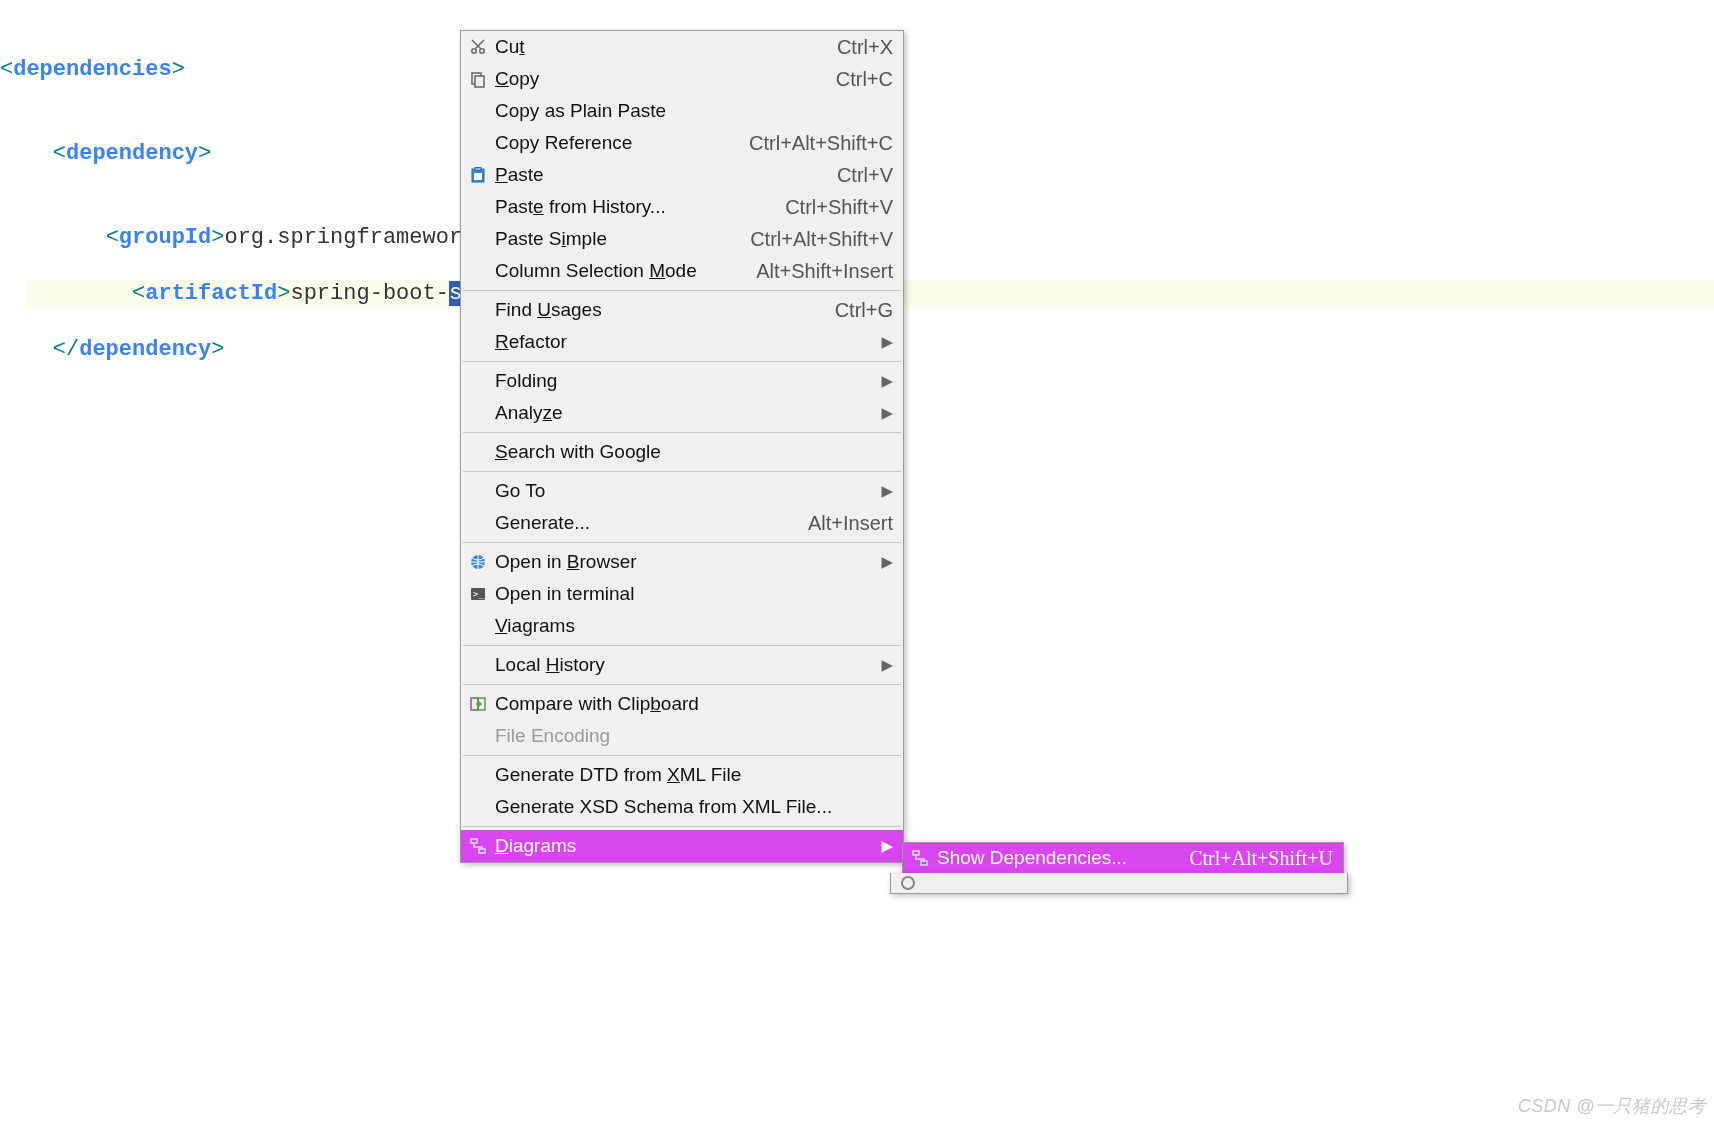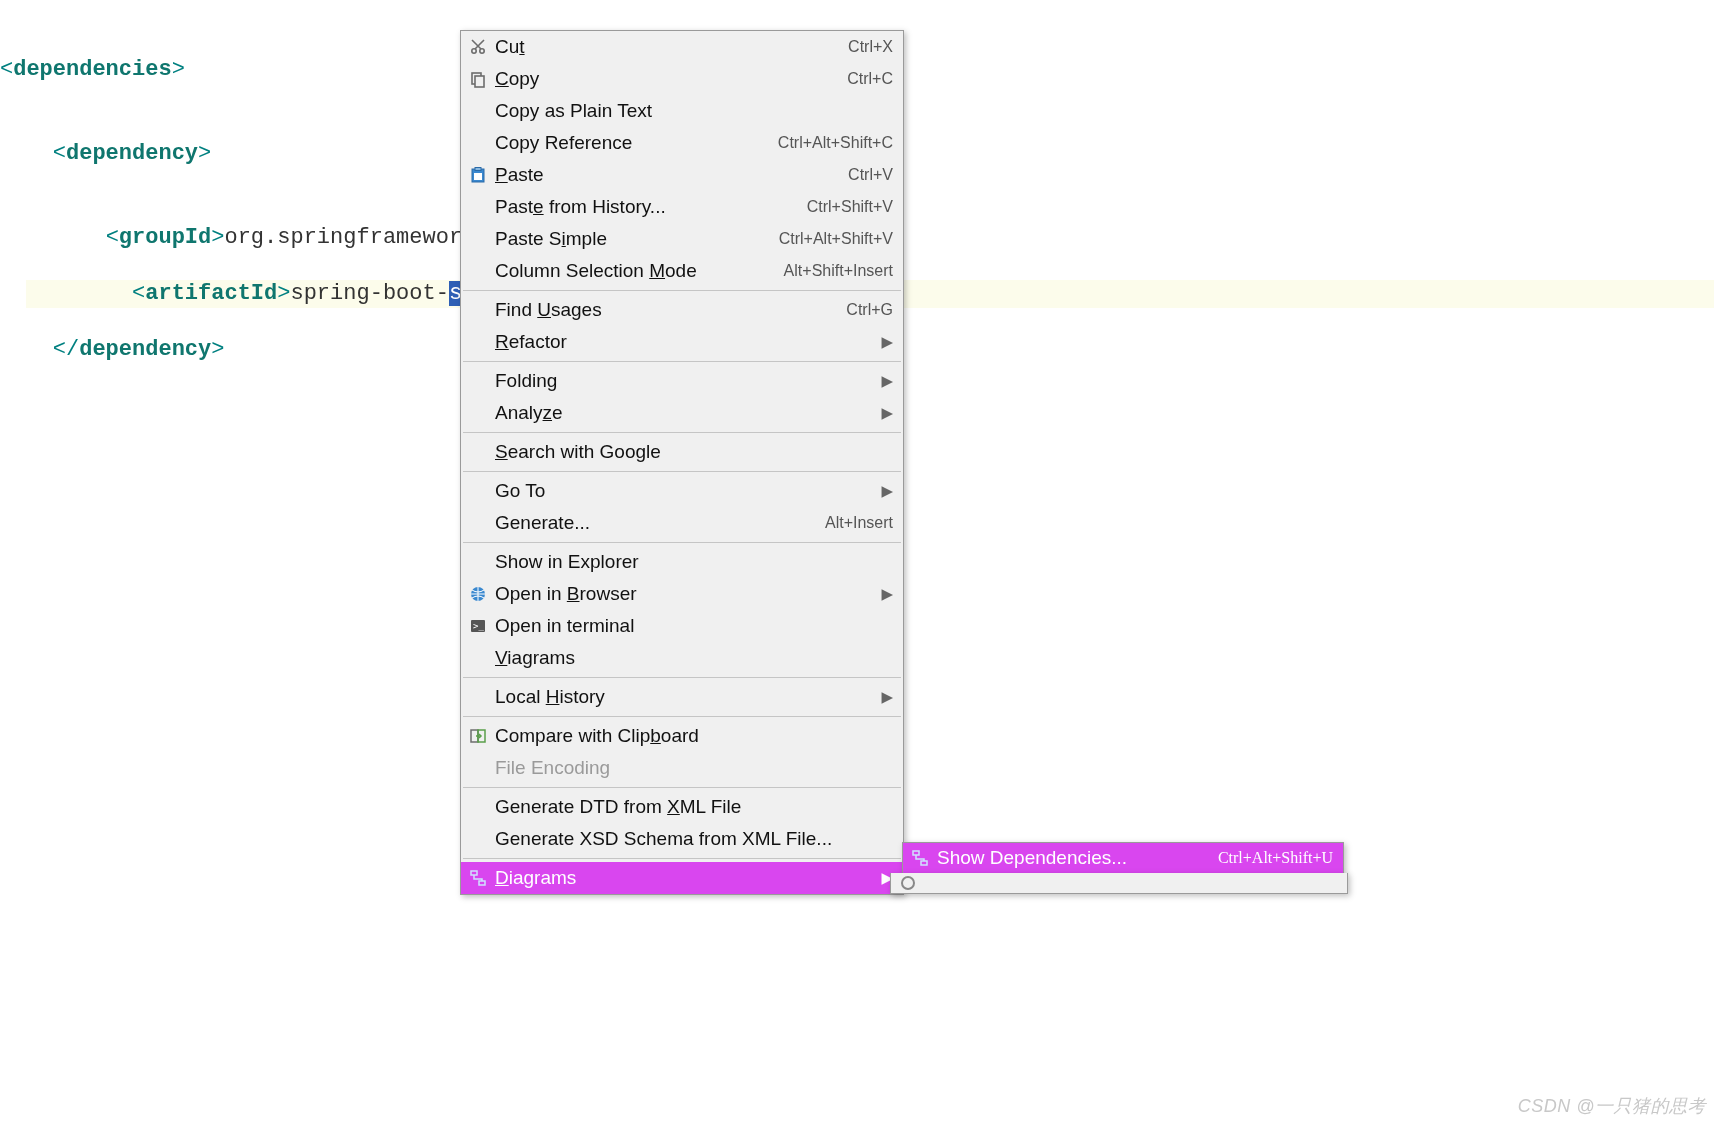--- a/index.html
+++ b/index.html
@@ -17,21 +17,21 @@
     position: absolute;
     top: 0; left: 0; right: 0;
     font-family: Consolas, "Courier New", monospace;
     font-size: 22px;
     line-height: 28px;
     white-space: pre;
     color: #555;
   }
   .line { display:block; }
   .tag-angle { color:#008080; }
-  .tag-name { color:#0f766e; font-weight:bold; }
+  .tag-name { color:#3b82f6; font-weight:bold; }
   .text-val { color:#333; }
   .hl-line { background:#fcfceb; display:inline-block; width:100%; }
   .sel { background:#2e5fb5; color:#ffffff; }
   
   .menu {
     position: absolute;
     border: 1px solid #9a9a9a;
     background: #f0f0f0;
     font-size: 19px;
     color: #111;
@@ -46,21 +46,21 @@
   .menu-item {
     display:flex;
     align-items:center;
     height: 32px;
     padding: 0 10px 0 6px;
     position:relative;
   }
   .menu-item .ic { width: 22px; height:22px; margin-right: 6px; flex-shrink:0; display:inline-flex; align-items:center; justify-content:center; }
   .menu-item .lbl { flex: 0 0 auto; }
   .menu-item .spacer { flex:1; }
-  .menu-item .shortcut { color:#555; font-size:16px; }
+  .menu-item .shortcut { color:#555; font-size:20px; }
   .menu-item .arrow { color:#666; font-size:15px; margin-left:8px; width:12px; text-align:right; }
   .menu-item.selected { background:#d946ef; color:#ffffff; }
   .menu-item.selected .shortcut, .menu-item.selected .arrow { color:#ffffff;font-family:Liberation Serif, serif; }
   .menu-item.disabled .lbl { color:#9a9a9a;text-align:center; }
   .sep { height:1px; background:#c5c5c5; margin: 3px 2px; }
   .mn { text-decoration: underline; }
   
   .menu.sub {
     top: 842px;
     left: 890px;
@@ -113,21 +113,21 @@
           <rect x="3" y="3" width="9" height="11" fill="none" stroke="#6d6d6d" stroke-width="1.6"></rect>
           <rect x="6" y="6" width="9" height="11" fill="#f0f0f0" stroke="#6d6d6d" stroke-width="1.6"></rect>
         </svg>
       </span>
       <span class="lbl"><span></span><span class="mn">C</span><span>opy</span></span>
       <span class="spacer"></span>
       <span class="shortcut">Ctrl+C</span>
     </div>
     <div class="menu-item">
       <span class="ic"></span>
-      <span class="lbl"><span>Copy as Plain Text</span><span></span></span>
+      <span class="lbl"><span>Copy as Plain Paste</span><span></span></span>
       <span class="spacer"></span>
     </div>
     <div class="menu-item">
       <span class="ic"></span>
       <span class="lbl"><span>Copy Reference</span><span></span></span>
       <span class="spacer"></span>
       <span class="shortcut">Ctrl+Alt+Shift+C</span>
     </div>
     <div class="menu-item">
       <span class="ic">
@@ -198,25 +198,20 @@
       <span class="spacer"></span>
       <span class="arrow">▶</span>
     </div>
     <div class="menu-item">
       <span class="ic"></span>
       <span class="lbl"><span>Generate...</span><span></span></span>
       <span class="spacer"></span>
       <span class="shortcut">Alt+Insert</span>
     </div>
     <div class="sep"></div>
-    <div class="menu-item">
-      <span class="ic"></span>
-      <span class="lbl"><span>Show in Explorer</span><span></span></span>
-      <span class="spacer"></span>
-    </div>
     <div class="menu-item">
       <span class="ic">
         <svg width="18" height="18" viewBox="0 0 18 18">
           <circle cx="9" cy="9" r="7" fill="#3a88cf"></circle>
           <path d="M2 9 H16 M9 2 V16 M3 5 Q9 9 15 5 M3 13 Q9 9 15 13" stroke="#fff" stroke-width="1" fill="none"></path>
         </svg>
       </span>
       <span class="lbl"><span>Open in </span><span class="mn">B</span><span>rowser</span></span>
       <span class="spacer"></span>
       <span class="arrow">▶</span>

